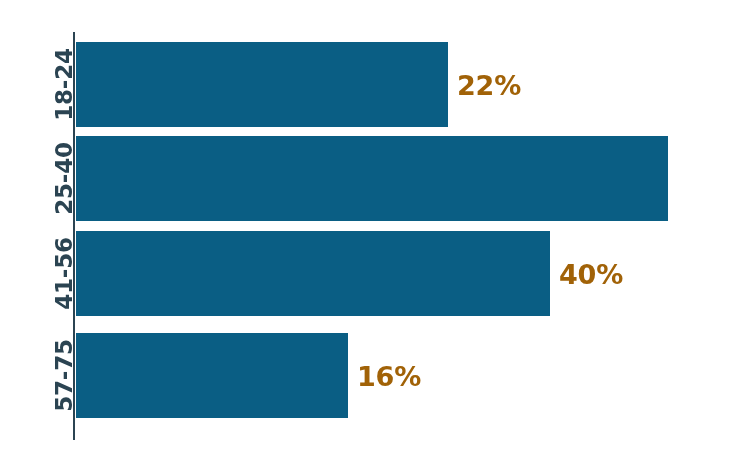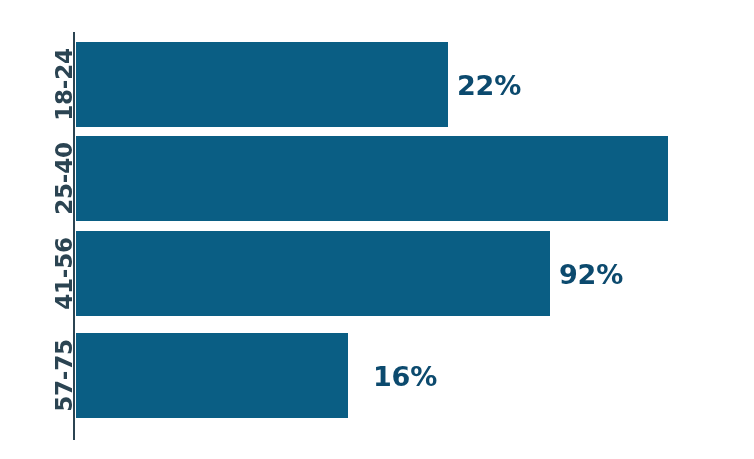--- a/index.html
+++ b/index.html
@@ -55,21 +55,21 @@
     height: 100%;
     background: #0a5e84;
   }
 
   .bar-value {
     position: absolute;
     top: 50%;
     transform: translateY(-50%);
     font-size: 27px;
     font-weight: bold;
-    color: #0c4a6e;
+    color: #a16207;
     letter-spacing: -0.2px;
     white-space: nowrap;
     line-height: 1;
   }
 
   
   .cat-label {
     position: absolute;
     right: 690px; 
     display: flex;
@@ -112,25 +112,25 @@
         <span>25-40</span>
       </div>
       <div class="bar" style="width:592px;"></div>
     </div>
 
     <div class="bar-row" style="top:231px; height:85px;">
       <div class="cat-label">
         <span>41-56</span>
       </div>
       <div class="bar" style="width:474px;"></div>
-      <div class="bar-value" style="left:559px;">92%</div>
+      <div class="bar-value" style="left:559px;">40%</div>
     </div>
 
     <div class="bar-row" style="top:333px; height:85px;">
       <div class="cat-label">
         <span>57-75</span>
       </div>
       <div class="bar" style="width:272px;"></div>
-      <div class="bar-value" style="left:373px;">16%</div>
+      <div class="bar-value" style="left:357px;">16%</div>
     </div>
 
   </div>
 </div>
 
 </body></html>

